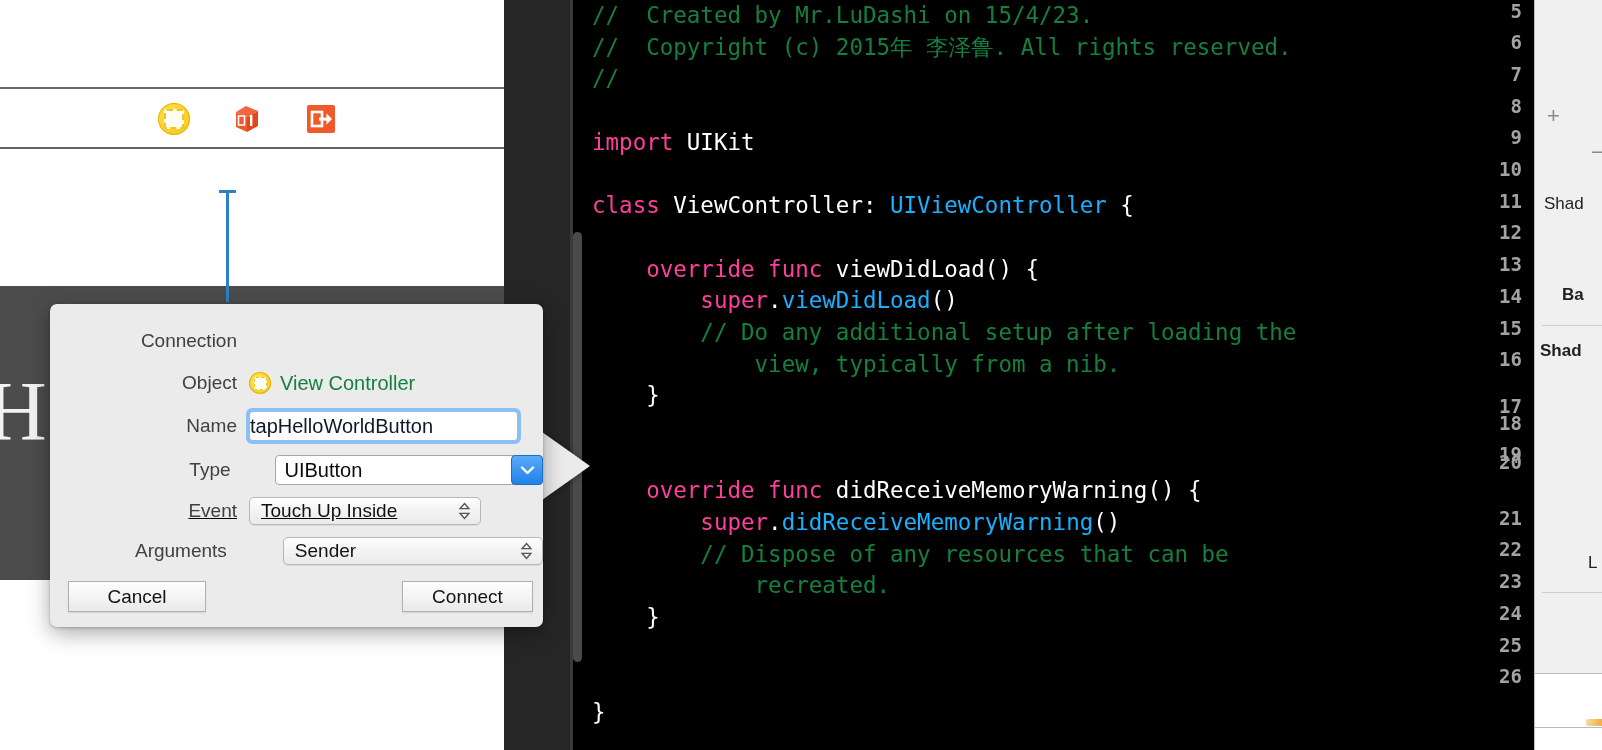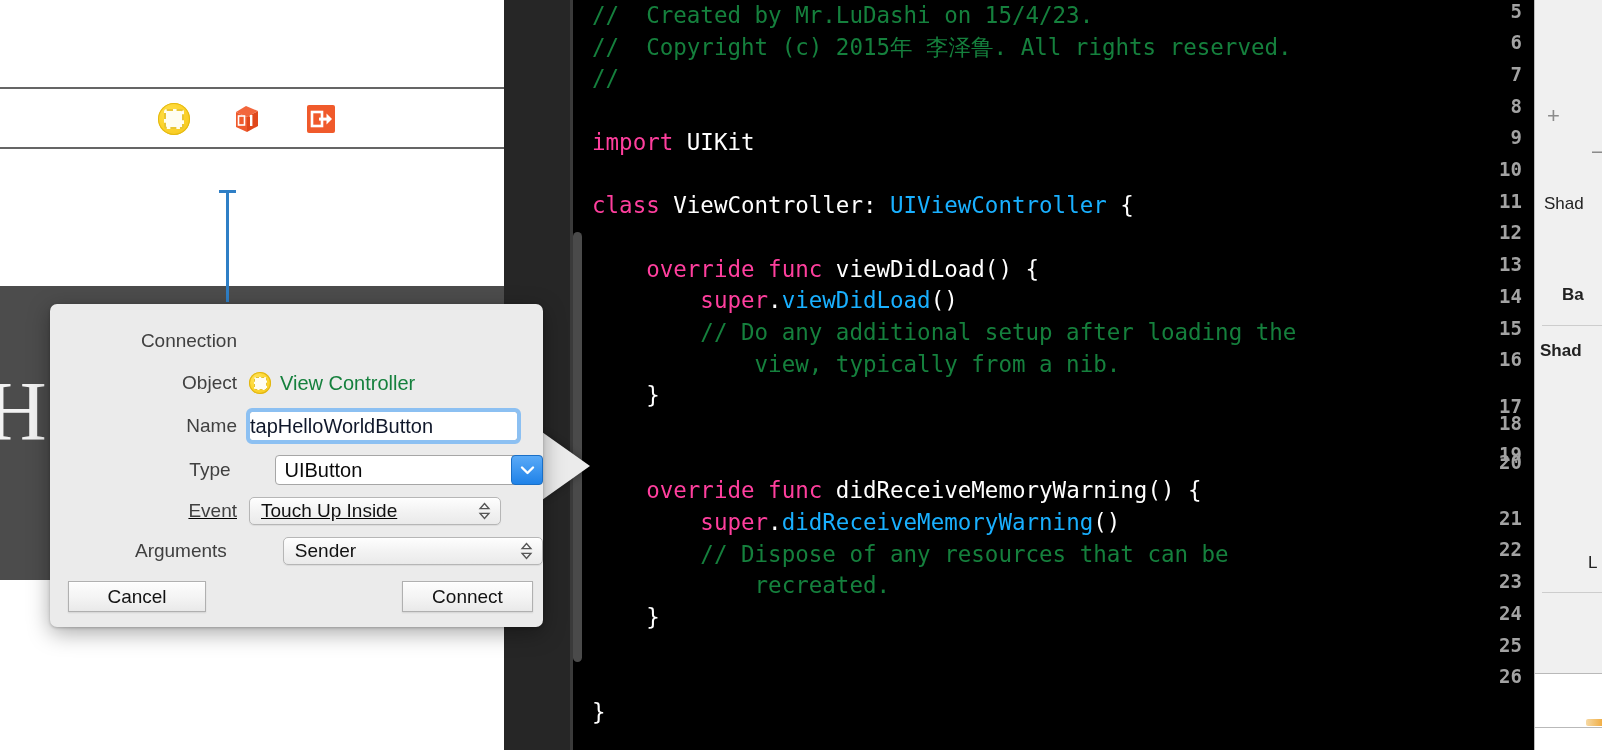--- a/index.html
+++ b/index.html
@@ -542,21 +542,21 @@
         <span class="combo-chev">
           <svg width="15" height="10" viewBox="0 0 15 10">
             <polyline points="2,2.5 7.5,8 13,2.5" fill="none" stroke="#ffffff" stroke-width="2.4" stroke-linecap="round" stroke-linejoin="round"></polyline>
           </svg>
         </span>
       </div>
     </div>
 
     <div class="form-row" style="top:192px;text-decoration:underline;">
       <div class="form-label">Event</div>
-      <div class="popup-btn" style="width:252px;text-align:right;">
+      <div class="popup-btn" style="width:232px;text-align:right;">
         <span class="pval">Touch Up Inside</span>
         <svg class="chev-updown" viewBox="0 0 13 19">
           <polygon points="6.5,2 11,7.2 2,7.2" fill="none" stroke="#555" stroke-width="1.3"></polygon>
           <polygon points="6.5,17 11,11.8 2,11.8" fill="none" stroke="#555" stroke-width="1.3"></polygon>
         </svg>
       </div>
     </div>
 
     <div class="form-row" style="top:232px;">
       <div class="form-label">Arguments</div>

